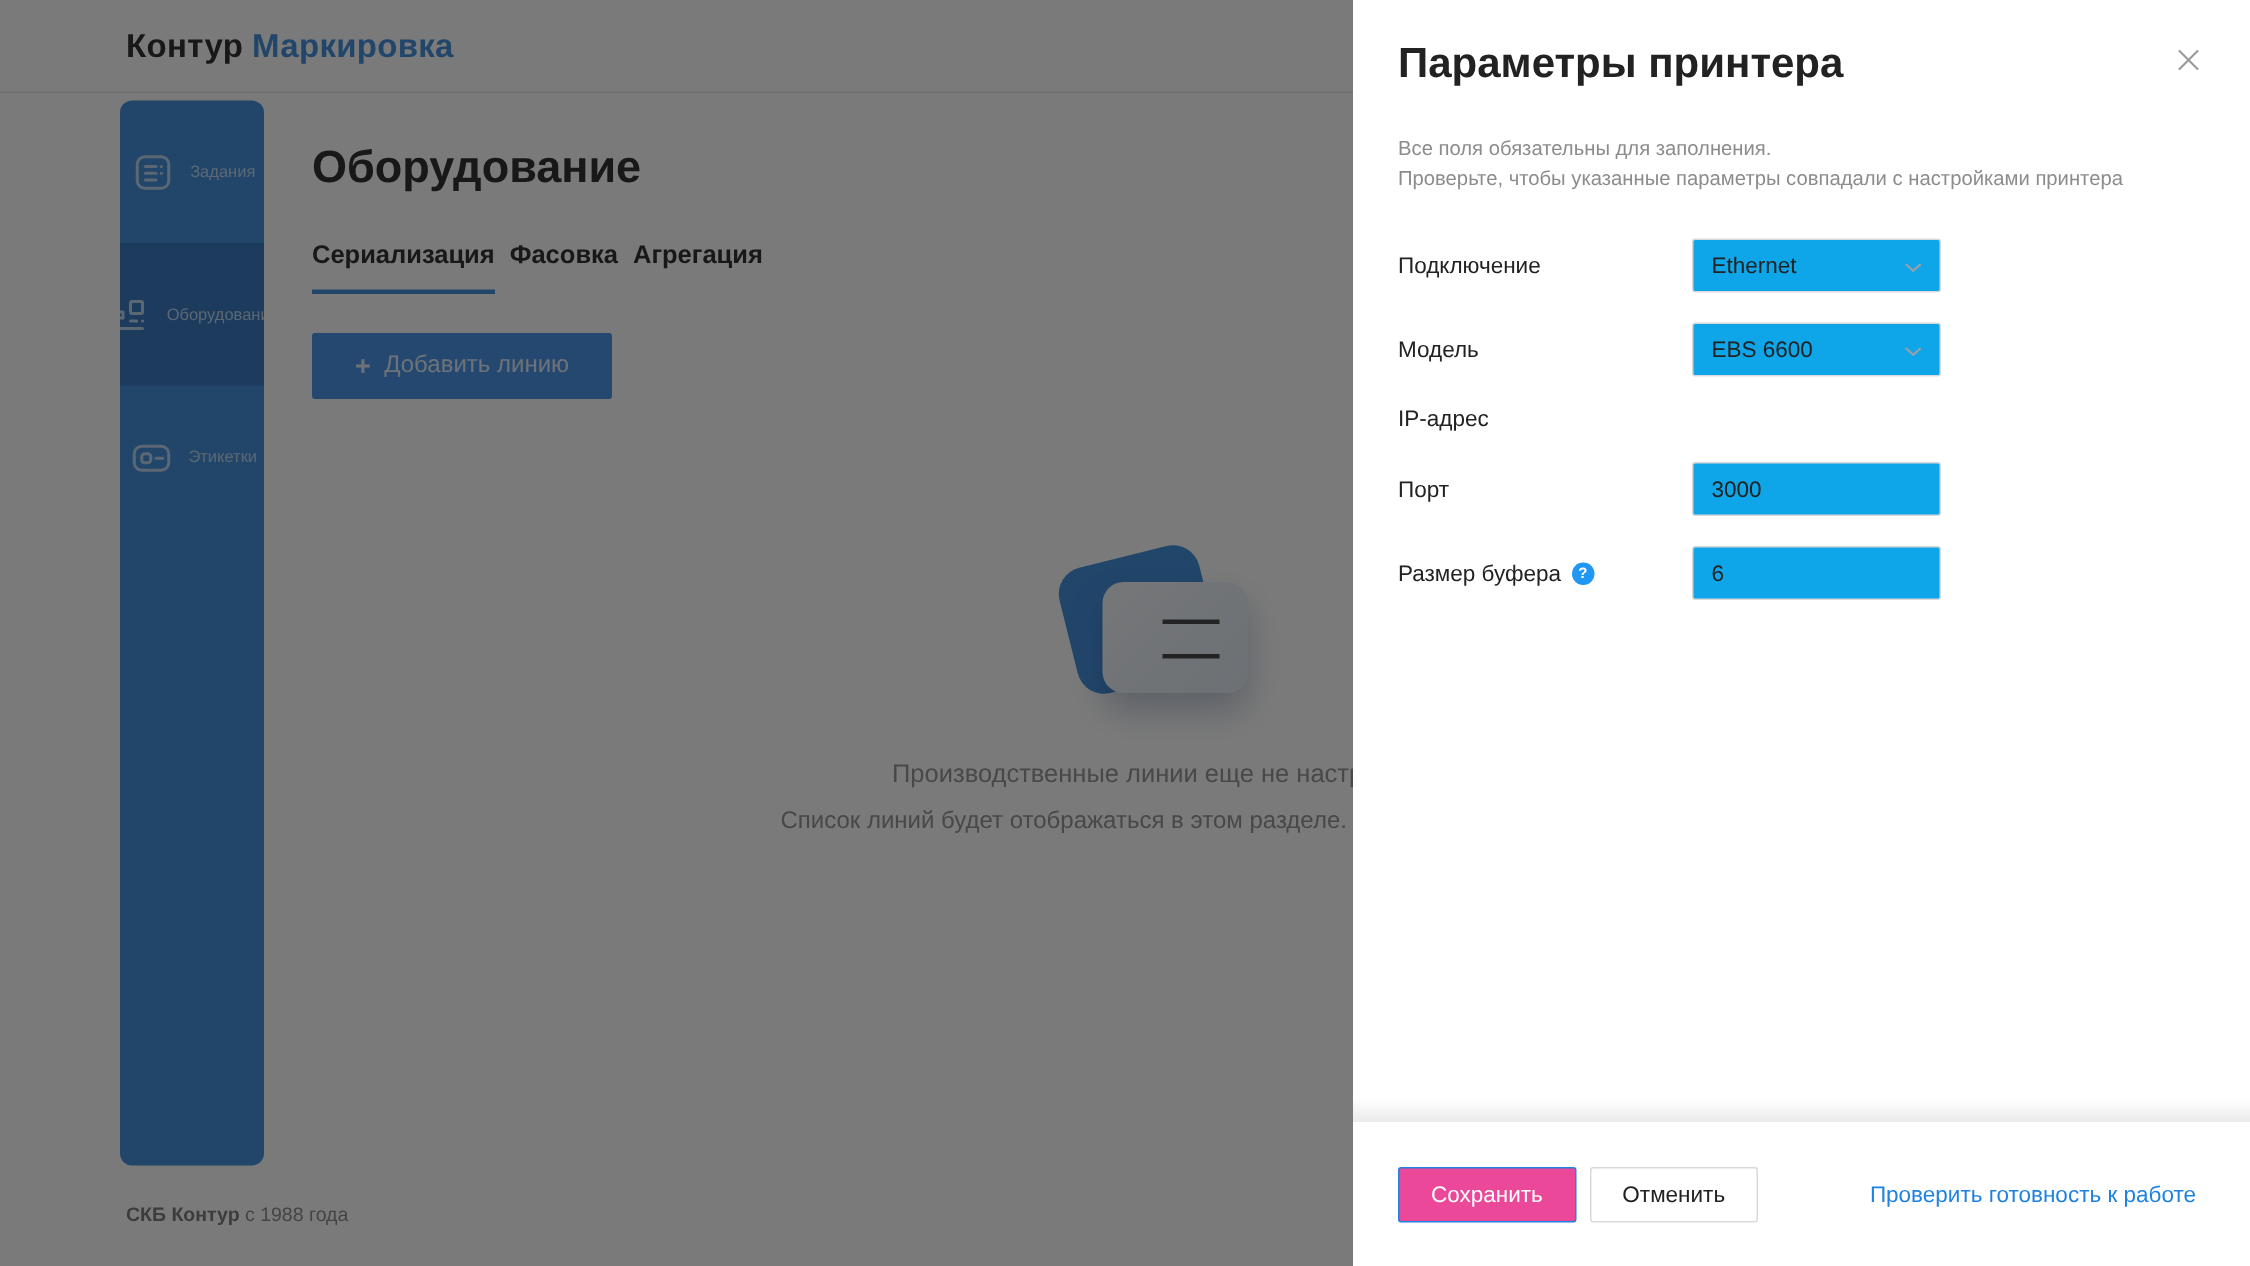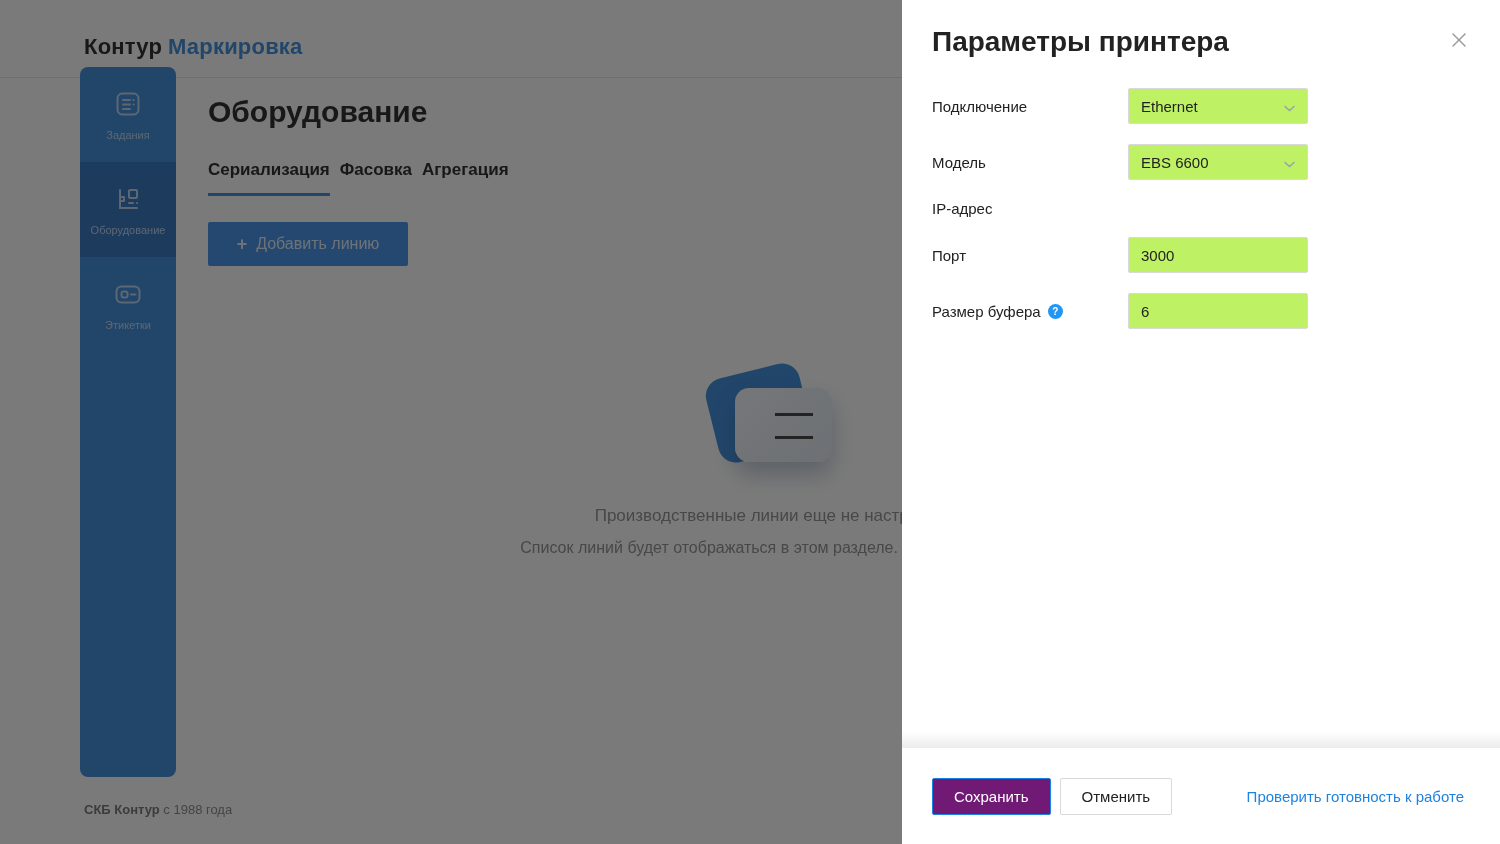--- a/index.html
+++ b/index.html
@@ -1,29 +1,29 @@
 <!DOCTYPE html>
 <html><head>
 <meta charset="utf-8">
 <style>
   * { margin:0; padding:0; box-sizing:border-box; }
   html,body { width:1500px; height:844px; overflow:hidden; background:#fff;
               font-family:"Liberation Sans", sans-serif; }
   .app { position:relative; width:1500px; height:844px; background:#fff; }
 
   
-  .header { position:absolute; top:16px; left:0; right:0; height:62px; background:#fff;
+  .header { position:absolute; top:0; left:0; right:0; height:62px; background:#fff;
             border-bottom:1px solid #e6e6e6; display:flex; align-items:center; padding-left:84px; z-index:1; }
   .logo { font-size:22px; font-weight:700; color:#333; letter-spacing:.2px; }
   .logo .brand2 { color:#4792de; font-weight:700; margin-left:6px; }
 
   
   .sidebar { position:absolute; left:80px; top:67px; width:96px; height:710px;
              background:#4792de; border-radius:8px; overflow:hidden; z-index:1; }
-  .side-item { height:95px; display:flex; flex-direction:column; align-items:center;
+  .side-item { height:95px; display:flex; flex-direction:row; align-items:center;
                justify-content:center; gap:9px; cursor:pointer; }
   .side-item.active { background:#3b7bc2; }
   .side-item svg { display:block; }
   .side-label { font-size:11px; color:#bfd9f2; }
 
   
   .main { position:absolute; left:208px; top:62px; right:0; bottom:0; z-index:1; }
   .page-title { position:absolute; top:33px; left:0; font-size:30px; font-weight:700; color:#333; }
   .tabs { position:absolute; top:98px; left:0; display:flex; gap:10px; }
   .tab { font-size:17px; font-weight:700; color:#333; padding-bottom:13px; cursor:pointer;
@@ -59,31 +59,31 @@
   .modal-title { font-size:28px; font-weight:700; color:#222; }
   .modal-close { position:absolute; top:31px; right:32px; width:18px; height:18px; cursor:pointer;
                  background:none; border:none; padding:0; }
   .modal-notes { margin-top:31px; font-size:13.5px; line-height:20px; color:#8c8c8c; }
   .form { margin-top:30px; }
   .row { display:flex; align-items:center; margin-bottom:20px; }
   .row .lbl { flex:0 0 196px; font-size:15px; color:#222; display:flex; align-items:center; }
   .help-badge { display:inline-block; width:15px; height:15px; border-radius:50%; background:#2196f3;
                 color:#fff; font-size:10px; font-weight:700; line-height:15px; text-align:center;
                 margin-left:7px; cursor:pointer; }
-  .ctrl { width:180px; height:36px; border:1px solid #d9d9d9; border-radius:2px; background:#bef264;
+  .ctrl { width:166px; height:36px; border:1px solid #d9d9d9; border-radius:2px; background:#0ea5e9;
           font-size:15px; color:#222; }
   .select { display:flex; align-items:center; justify-content:space-between; padding:0 12px; cursor:pointer; }
   input.ctrl { padding:0 12px; font-family:inherit; outline:none; }
 
   .modal-footer { position:absolute; left:0; right:0; bottom:0; height:96px; background:#fff;
                   display:flex; align-items:center; padding:0 36px 0 30px; }
   .modal-footer::before { content:""; position:absolute; left:0; right:0; top:-16px; height:16px;
                   background:linear-gradient(to top, rgba(0,0,0,.08), rgba(0,0,0,0)); pointer-events:none; }
   .btn { height:37px; padding:0 21px; border-radius:2px; font-size:15px; font-family:inherit; cursor:pointer; }
-  .btn-primary { background:#701a75; border:1px solid #1e82e0; color:#fff; }
+  .btn-primary { background:#ec4899; border:1px solid #1e82e0; color:#fff; }
   .btn-secondary { background:#fff; border:1px solid #d9d9d9; color:#222; margin-left:9px; }
   .check-link { margin-left:auto; font-size:15px; color:#1e82e0; text-decoration:none; cursor:pointer; }
 </style>
 </head>
 <body>
 
 <div class="app">
 
   <header class="header">
     <div class="logo">
@@ -166,20 +166,24 @@
 
   <section class="modal">
     <h2 class="modal-title">Параметры принтера</h2>
     <button class="modal-close" aria-label="close">
       <svg width="18" height="18" viewBox="0 0 18 18" stroke="#999" stroke-width="1.4" stroke-linecap="round">
         <line x1="3" y1="3" x2="15" y2="15"></line>
           <line x1="15" y1="3" x2="3" y2="15"></line>
       </svg>
     </button>
 
+    <div class="modal-notes">
+      <div>Все поля обязательны для заполнения.</div>
+      <div>Проверьте, чтобы указанные параметры совпадали с настройками принтера</div>
+    </div>
 
     <div class="form">
 
       <div class="row">
         <div class="lbl">Подключение</div>
         <div class="ctrl select">
           <span>Ethernet</span>
           <span>
             <svg width="11" height="7" viewBox="0 0 11 7" fill="none" stroke="#9aa0a6" stroke-width="1.5" stroke-linecap="round">
                 <path d="M1 1.5 L5.5 5.5 L10 1.5"></path>

